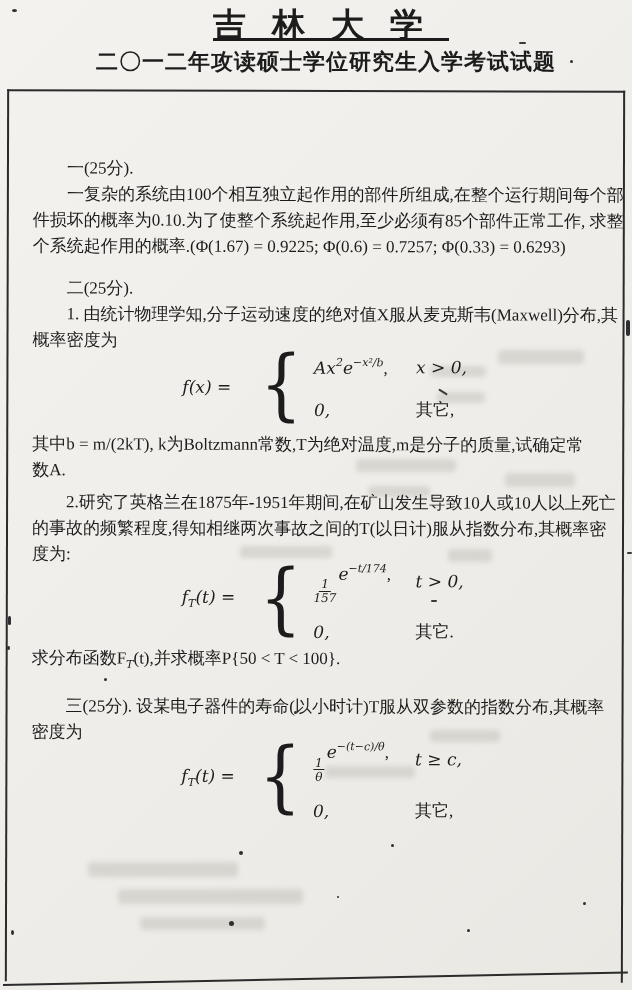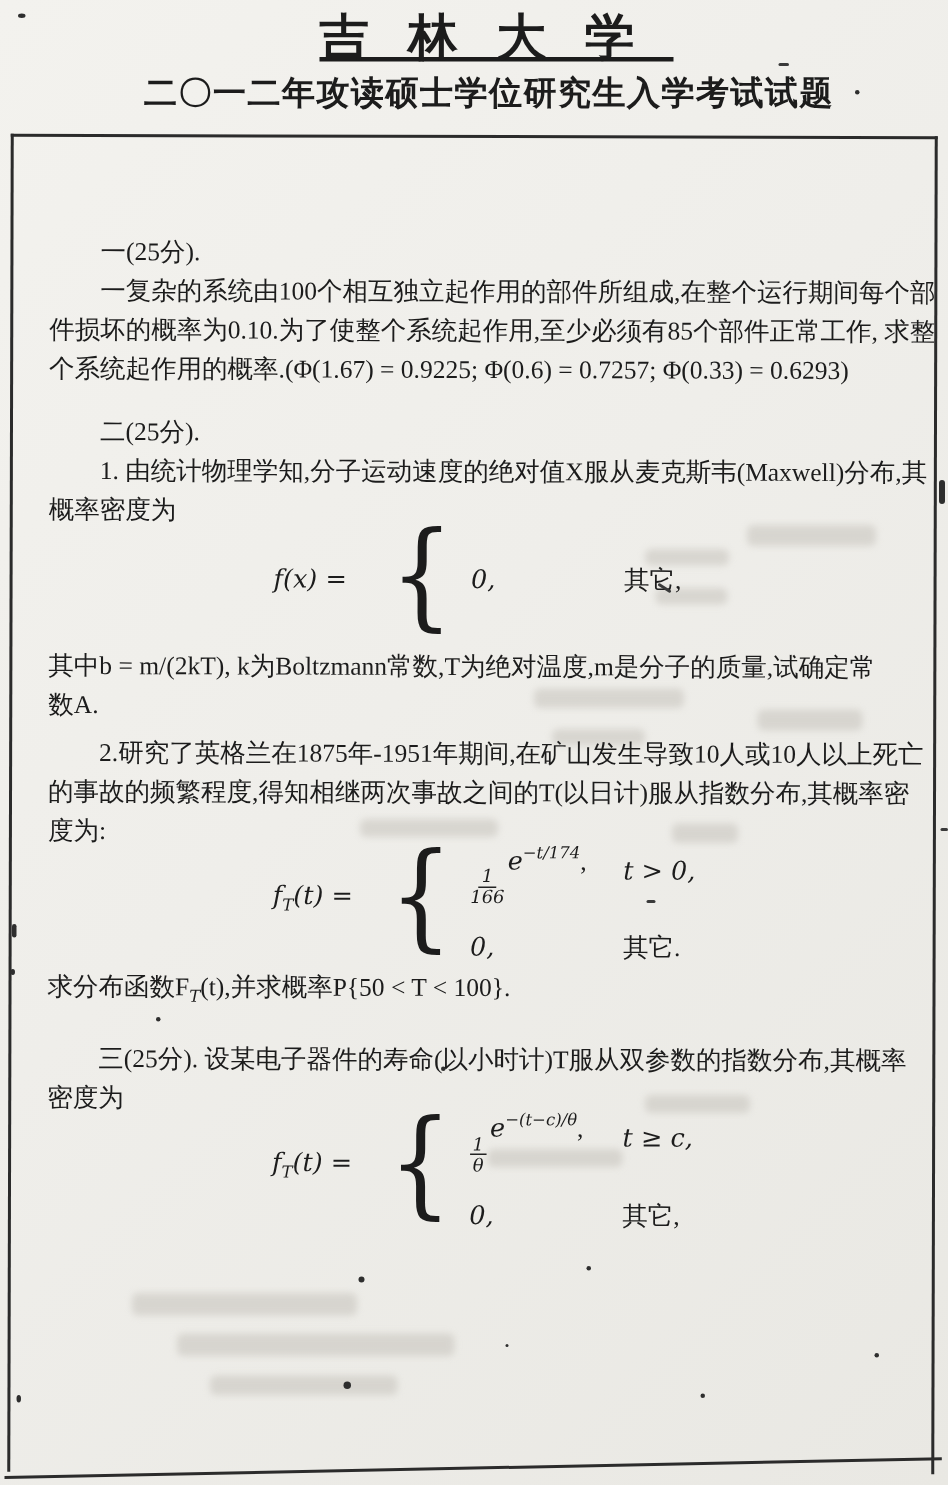--- a/index.html
+++ b/index.html
@@ -80,41 +80,45 @@
 
       <div class="tl ind">二(25分).</div>
       <div class="tl ind">1. 由统计物理学知,分子运动速度的绝对值X服从麦克斯韦(Maxwell)分布,其</div>
       <div class="tl">概率密度为</div>
 
       <div class="formula">
         <span class="f-lhs it">f(x) =</span>
         <span class="f-brace">{</span>
         <div class="f-cases">
           <div class="f-row">
+            <span class="f-expr"><span class="it">Ax</span><sup class="msup">2</sup><span class="it">e</span><sup class="msup">−x²/b</sup><span>,</span></span>
+            <span class="f-cond it">x &gt; 0,</span>
+          </div>
+          <div class="f-row">
             <span class="f-expr it">0,</span>
             <span class="f-cond">其它,</span>
           </div>
         </div>
       </div>
 
       <div class="tl">其中b = m/(2kT), k为Boltzmann常数,T为绝对温度,m是分子的质量,试确定常</div>
       <div class="tl">数A.</div>
       <div class="gap-sm"></div>
       <div class="tl ind">2.研究了英格兰在1875年-1951年期间,在矿山发生导致10人或10人以上死亡</div>
       <div class="tl">的事故的频繁程度,得知相继两次事故之间的T(以日计)服从指数分布,其概率密</div>
       <div class="tl">度为:</div>
 
       <div class="formula">
         <span class="f-lhs"><span class="it">f</span><sub class="msub">T</sub><span class="it">(t) =</span></span>
         <span class="f-brace">{</span>
         <div class="f-cases">
           <div class="f-row">
             <span class="f-expr"><span class="frac">
                   <span class="num">1</span>
-                  <span class="den">166</span>
+                  <span class="den">157</span>
                 </span><span class="it">e</span><sup class="msup">−t/174</sup><span>,</span></span>
             <span class="f-cond it">t &gt; 0,</span>
           </div>
           <div class="f-row">
             <span class="f-expr it">0,</span>
             <span class="f-cond">其它.</span>
           </div>
         </div>
       </div>
 

